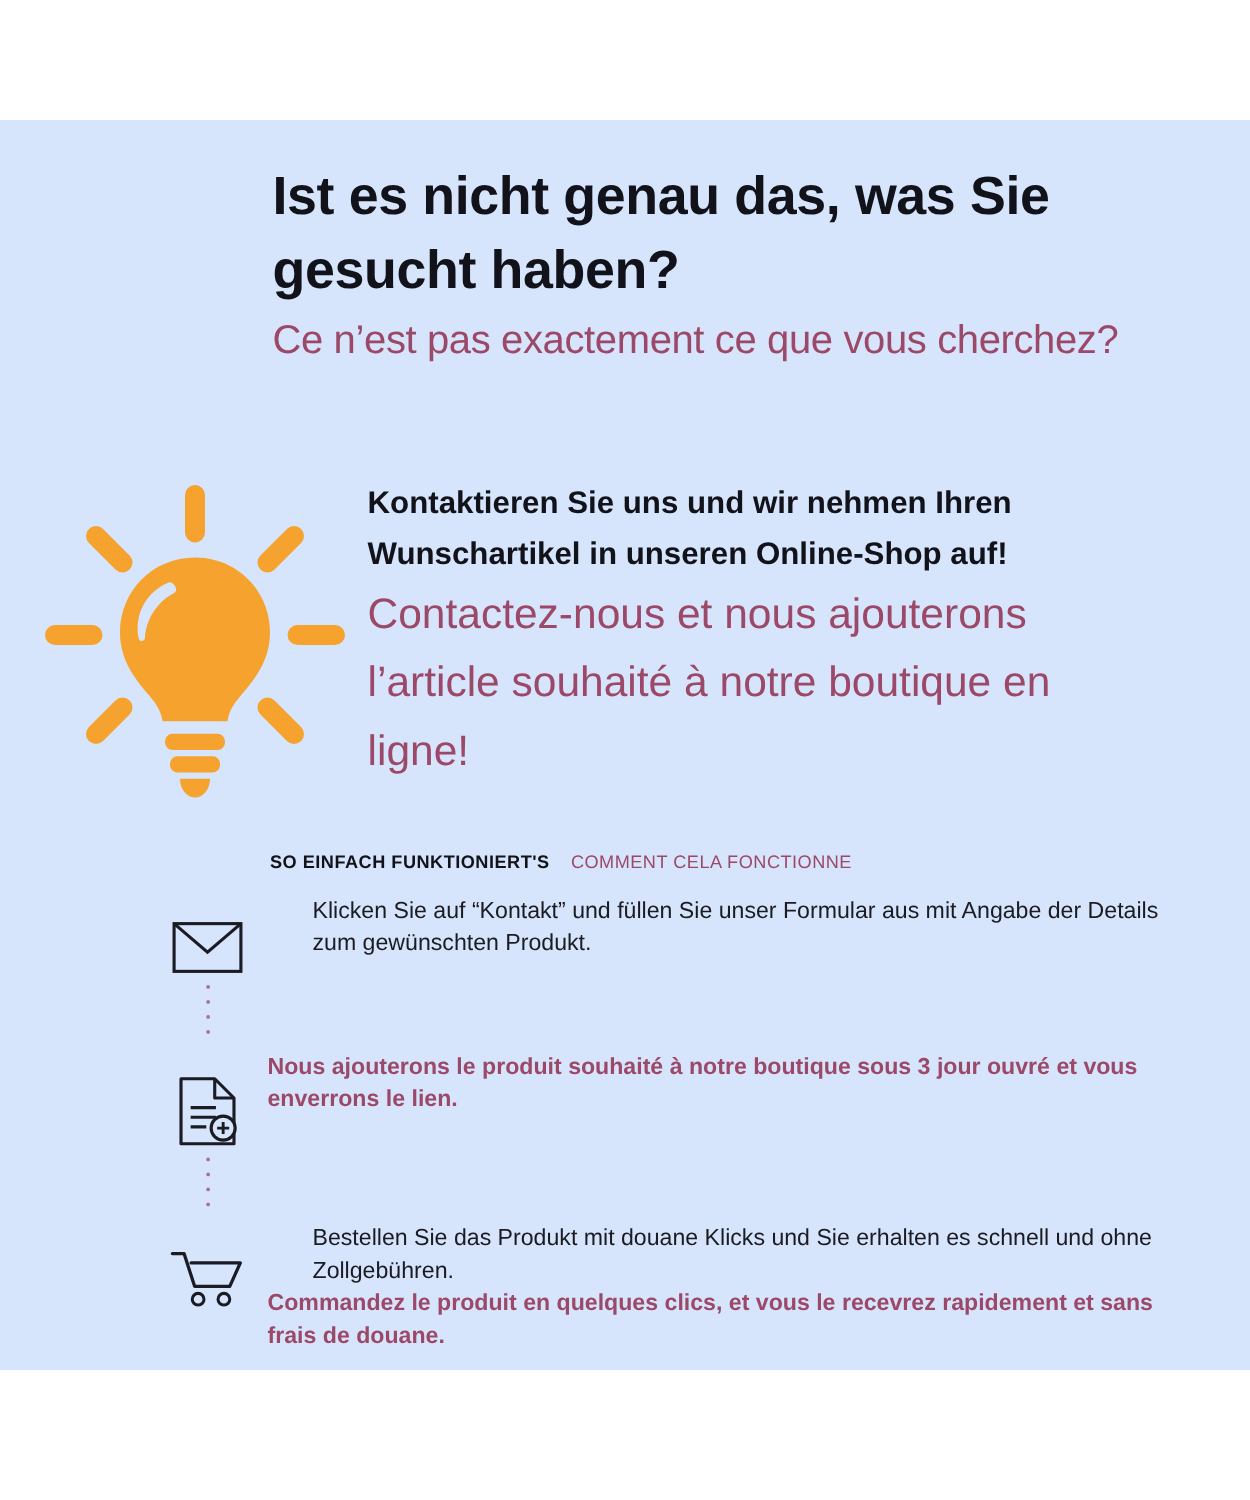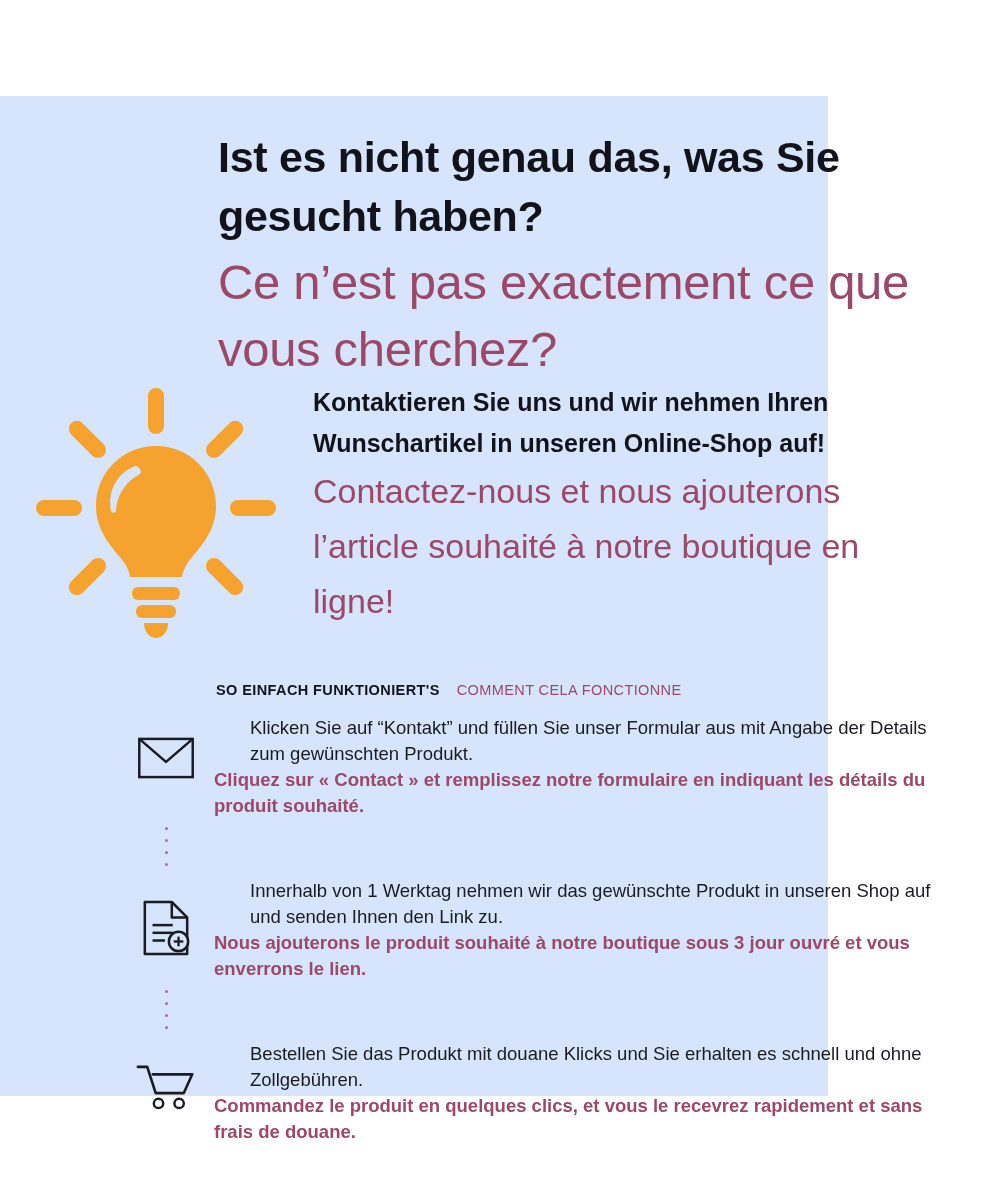--- a/index.html
+++ b/index.html
@@ -11,56 +11,55 @@
     height: 1200px;
     background: #ffffff;
     font-family: "Liberation Sans", sans-serif;
     overflow: hidden;
   }
 
   .banner {
     position: absolute;
     left: 0;
     top: 96px;
-    width: 828px;
+    width: 1000px;
     height: 1000px;
     background: #d6e5fb;
     box-sizing: border-box;
   }
 
   
   .headline-wrap {
     position: absolute;
     left: 218px;
     top: 32px;
     width: 720px;
   }
   .headline-de {
     font-size: 43px;
     font-weight: bold;
     line-height: 1.38;
     color: #12121a;
     letter-spacing: -0.3px;
   }
   .headline-fr {
-    font-size: 49px;
+    font-size: 32px;
     font-weight: normal;
     line-height: 1.38;
     color: #9c4868;
     letter-spacing: -0.3px;
     margin-top: 2px;
   }
 
   
   .subhead-wrap {
     position: absolute;
     left: 294px;
     top: 286px;
     width: 600px;
-    margin-left: 19px;
   }
   .subhead-de {
     font-size: 25px;
     font-weight: bold;
     line-height: 1.62;
     color: #12121a;
   }
   .subhead-fr {
     font-size: 34px;
     font-weight: normal;
@@ -200,21 +199,20 @@
 
     <div class="step">
       <div class="step-icon">
         <svg viewBox="0 0 60 44" width="58" height="42" aria-hidden="true">
           <rect x="2" y="2" width="56" height="40" fill="none" stroke="#1b1b23" stroke-width="2.6"></rect>
           <path d="M2 2 L30 26 L58 2" fill="none" stroke="#1b1b23" stroke-width="2.6"></path>
         </svg>
       </div>
       <div class="step-text">
         <div class="step-de">Klicken Sie auf “Kontakt” und füllen Sie unser Formular aus mit Angabe der Details zum gewünschten Produkt.</div>
-        <div class="step-fr">Cliquez sur « Contact » et remplissez notre formulaire en indiquant les détails du produit souhaité.</div>
       </div>
     </div>
 
     <div class="dots">
       <span></span>
         <span></span>
         <span></span>
         <span></span>
     </div>
 
@@ -225,21 +223,20 @@
           <path d="M33 2 v 16 h 16" fill="none" stroke="#1b1b23" stroke-width="2.6" stroke-linejoin="round"></path>
           <line x1="13" y1="26" x2="34" y2="26" stroke="#1b1b23" stroke-width="2.6"></line>
           <line x1="13" y1="34" x2="34" y2="34" stroke="#1b1b23" stroke-width="2.6"></line>
           <line x1="13" y1="42" x2="26" y2="42" stroke="#1b1b23" stroke-width="2.6"></line>
           <circle cx="40" cy="43" r="10" fill="#d6e5fb" stroke="#1b1b23" stroke-width="2.6"></circle>
           <line x1="40" y1="38" x2="40" y2="48" stroke="#1b1b23" stroke-width="2.4"></line>
           <line x1="35" y1="43" x2="45" y2="43" stroke="#1b1b23" stroke-width="2.4"></line>
         </svg>
       </div>
       <div class="step-text">
-        <div class="step-de">Innerhalb von 1 Werktag nehmen wir das gewünschte Produkt in unseren Shop auf und senden Ihnen den Link zu.</div>
         <div class="step-fr">Nous ajouterons le produit souhaité à notre boutique sous 3 jour ouvré et vous enverrons le lien.</div>
       </div>
     </div>
 
     <div class="dots">
       <span></span>
         <span></span>
         <span></span>
         <span></span>
     </div>

